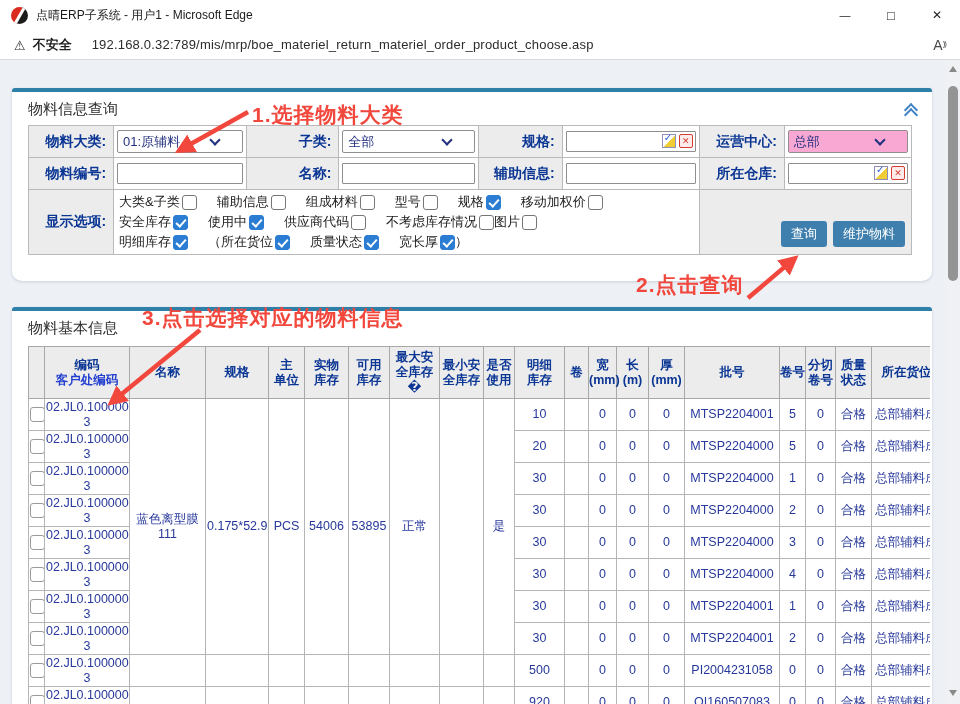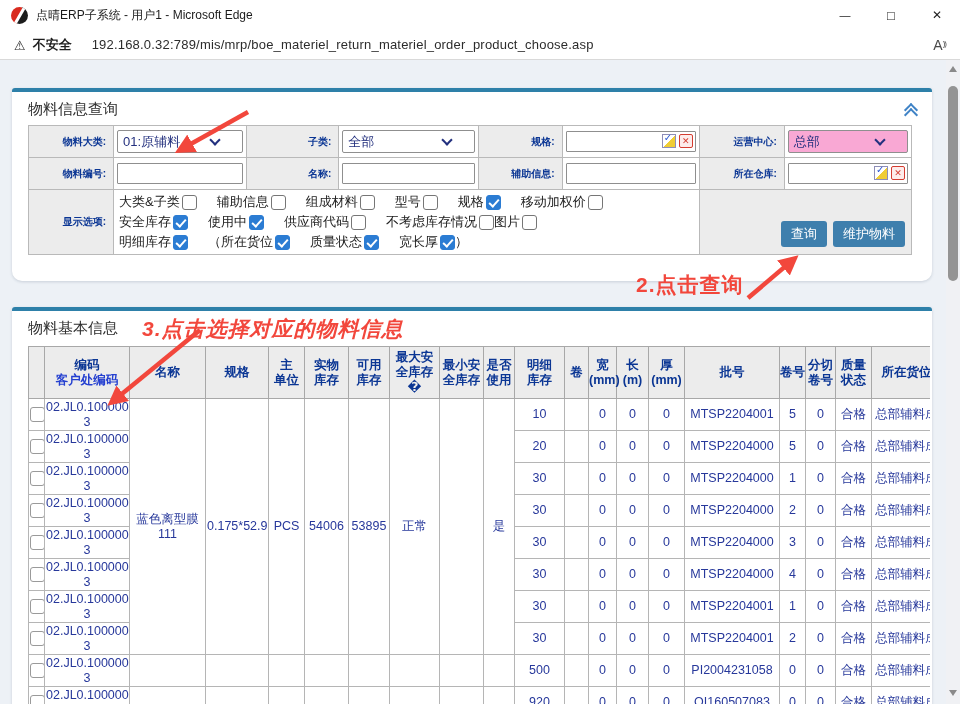--- a/index.html
+++ b/index.html
@@ -27,21 +27,21 @@
     border-radius:3px 3px 10px 10px;box-shadow:0 1px 3px rgba(40,60,90,.18);box-sizing:border-box;}
   .p1{top:28px;height:193px;}
   .p2{top:247px;height:460px;border-radius:3px;}
   .phead{display:flex;align-items:center;padding:8px 16px 5px 16px;font-size:15px;color:#2d2d2d;}
   .collapse{margin-left:auto;color:#3f83c6;font-size:14px;line-height:10px;display:flex;flex-direction:column;align-items:center;}
   .collapse i{width:8px;height:8px;border-left:2px solid #3f83c6;border-top:2px solid #3f83c6;transform:rotate(45deg);margin-bottom:-5px;}
   
   table{border-collapse:collapse;}
   .ft{table-layout:fixed;width:884px;margin:1px 16px 0 16px;}
   .ft td{border:1px solid #b9b9b9;height:27px;}
-  .lbl{background:#ececec;color:#0b3694;font-weight:bold;font-size:10px;text-align:right;padding:0 7px 0 2px;}
+  .lbl{background:#ececec;color:#0b3694;font-weight:bold;font-size:14px;text-align:right;padding:0 7px 0 2px;}
   .fld{background:#fff;padding:2px 3px;}
   .sel{height:21px;border:1px solid #8f8f8f;border-radius:2px;display:flex;align-items:center;
     justify-content:space-between;padding:0 23px 0 5px;font-size:13px;color:#23307e;background:#fff;}
   .sel.yellow{background:#f9a8d4;}
   .chev{width:6px;height:6px;border-right:2px solid #22307e;border-bottom:2px solid #22307e;transform:rotate(45deg);margin-top:-3px;flex:0 0 auto;}
   .inp{width:100%;height:21px;border:1px solid #8f8f8f;border-radius:1px;box-sizing:border-box;font-size:13px;padding:0 3px;outline:none;}
   .iwrap{position:relative;}
   .iwrap .icons{position:absolute;right:3px;top:3px;display:flex;gap:3px;}
   .ico-edit{width:14px;height:14px;border:1px solid #8e8eb8;background:linear-gradient(135deg,#ffffff 0 52%,#f0cd35 52% 100%);position:relative;box-sizing:border-box;}
   .ico-edit::after{content:"✓";position:absolute;left:1px;top:-3px;color:#2a57d0;font-size:10px;font-weight:bold;}
@@ -475,22 +475,23 @@
               <td>0</td>
               <td>合格</td>
               <td class="tl">总部辅料成</td>
         </tr>
 
       </tbody>
         </table>
     </div>
   </div>
 
+  <div class="anno" style="left:252px;top:41px;">1.选择物料大类</div>
   <div class="anno" style="left:636px;top:211px;">2.点击查询</div>
-  <div class="anno" style="left:142px;top:255px;font-style:italic;">3.点击选择对应的物料信息</div>
+  <div class="anno" style="left:142px;top:244px;">3.点击选择对应的物料信息</div>
   <svg class="arrows" width="960" height="644">
     <defs>
       <marker id="ah" viewBox="0 0 10 10" refX="7" refY="5" markerWidth="4.4" markerHeight="4.4" orient="auto">
         <path d="M0 0 L10 5 L0 10 z" fill="#f2473c"></path>
       </marker>
     </defs>
     <path d="M248 52 L180 90" stroke="#f2473c" stroke-width="4.5" fill="none" marker-end="url(#ah)"></path>
     <path d="M748 238 L794 199" stroke="#f2473c" stroke-width="4.5" fill="none" marker-end="url(#ah)"></path>
     <path d="M200 270 L112 342" stroke="#f2473c" stroke-width="4.5" fill="none" marker-end="url(#ah)"></path>
   </svg>

